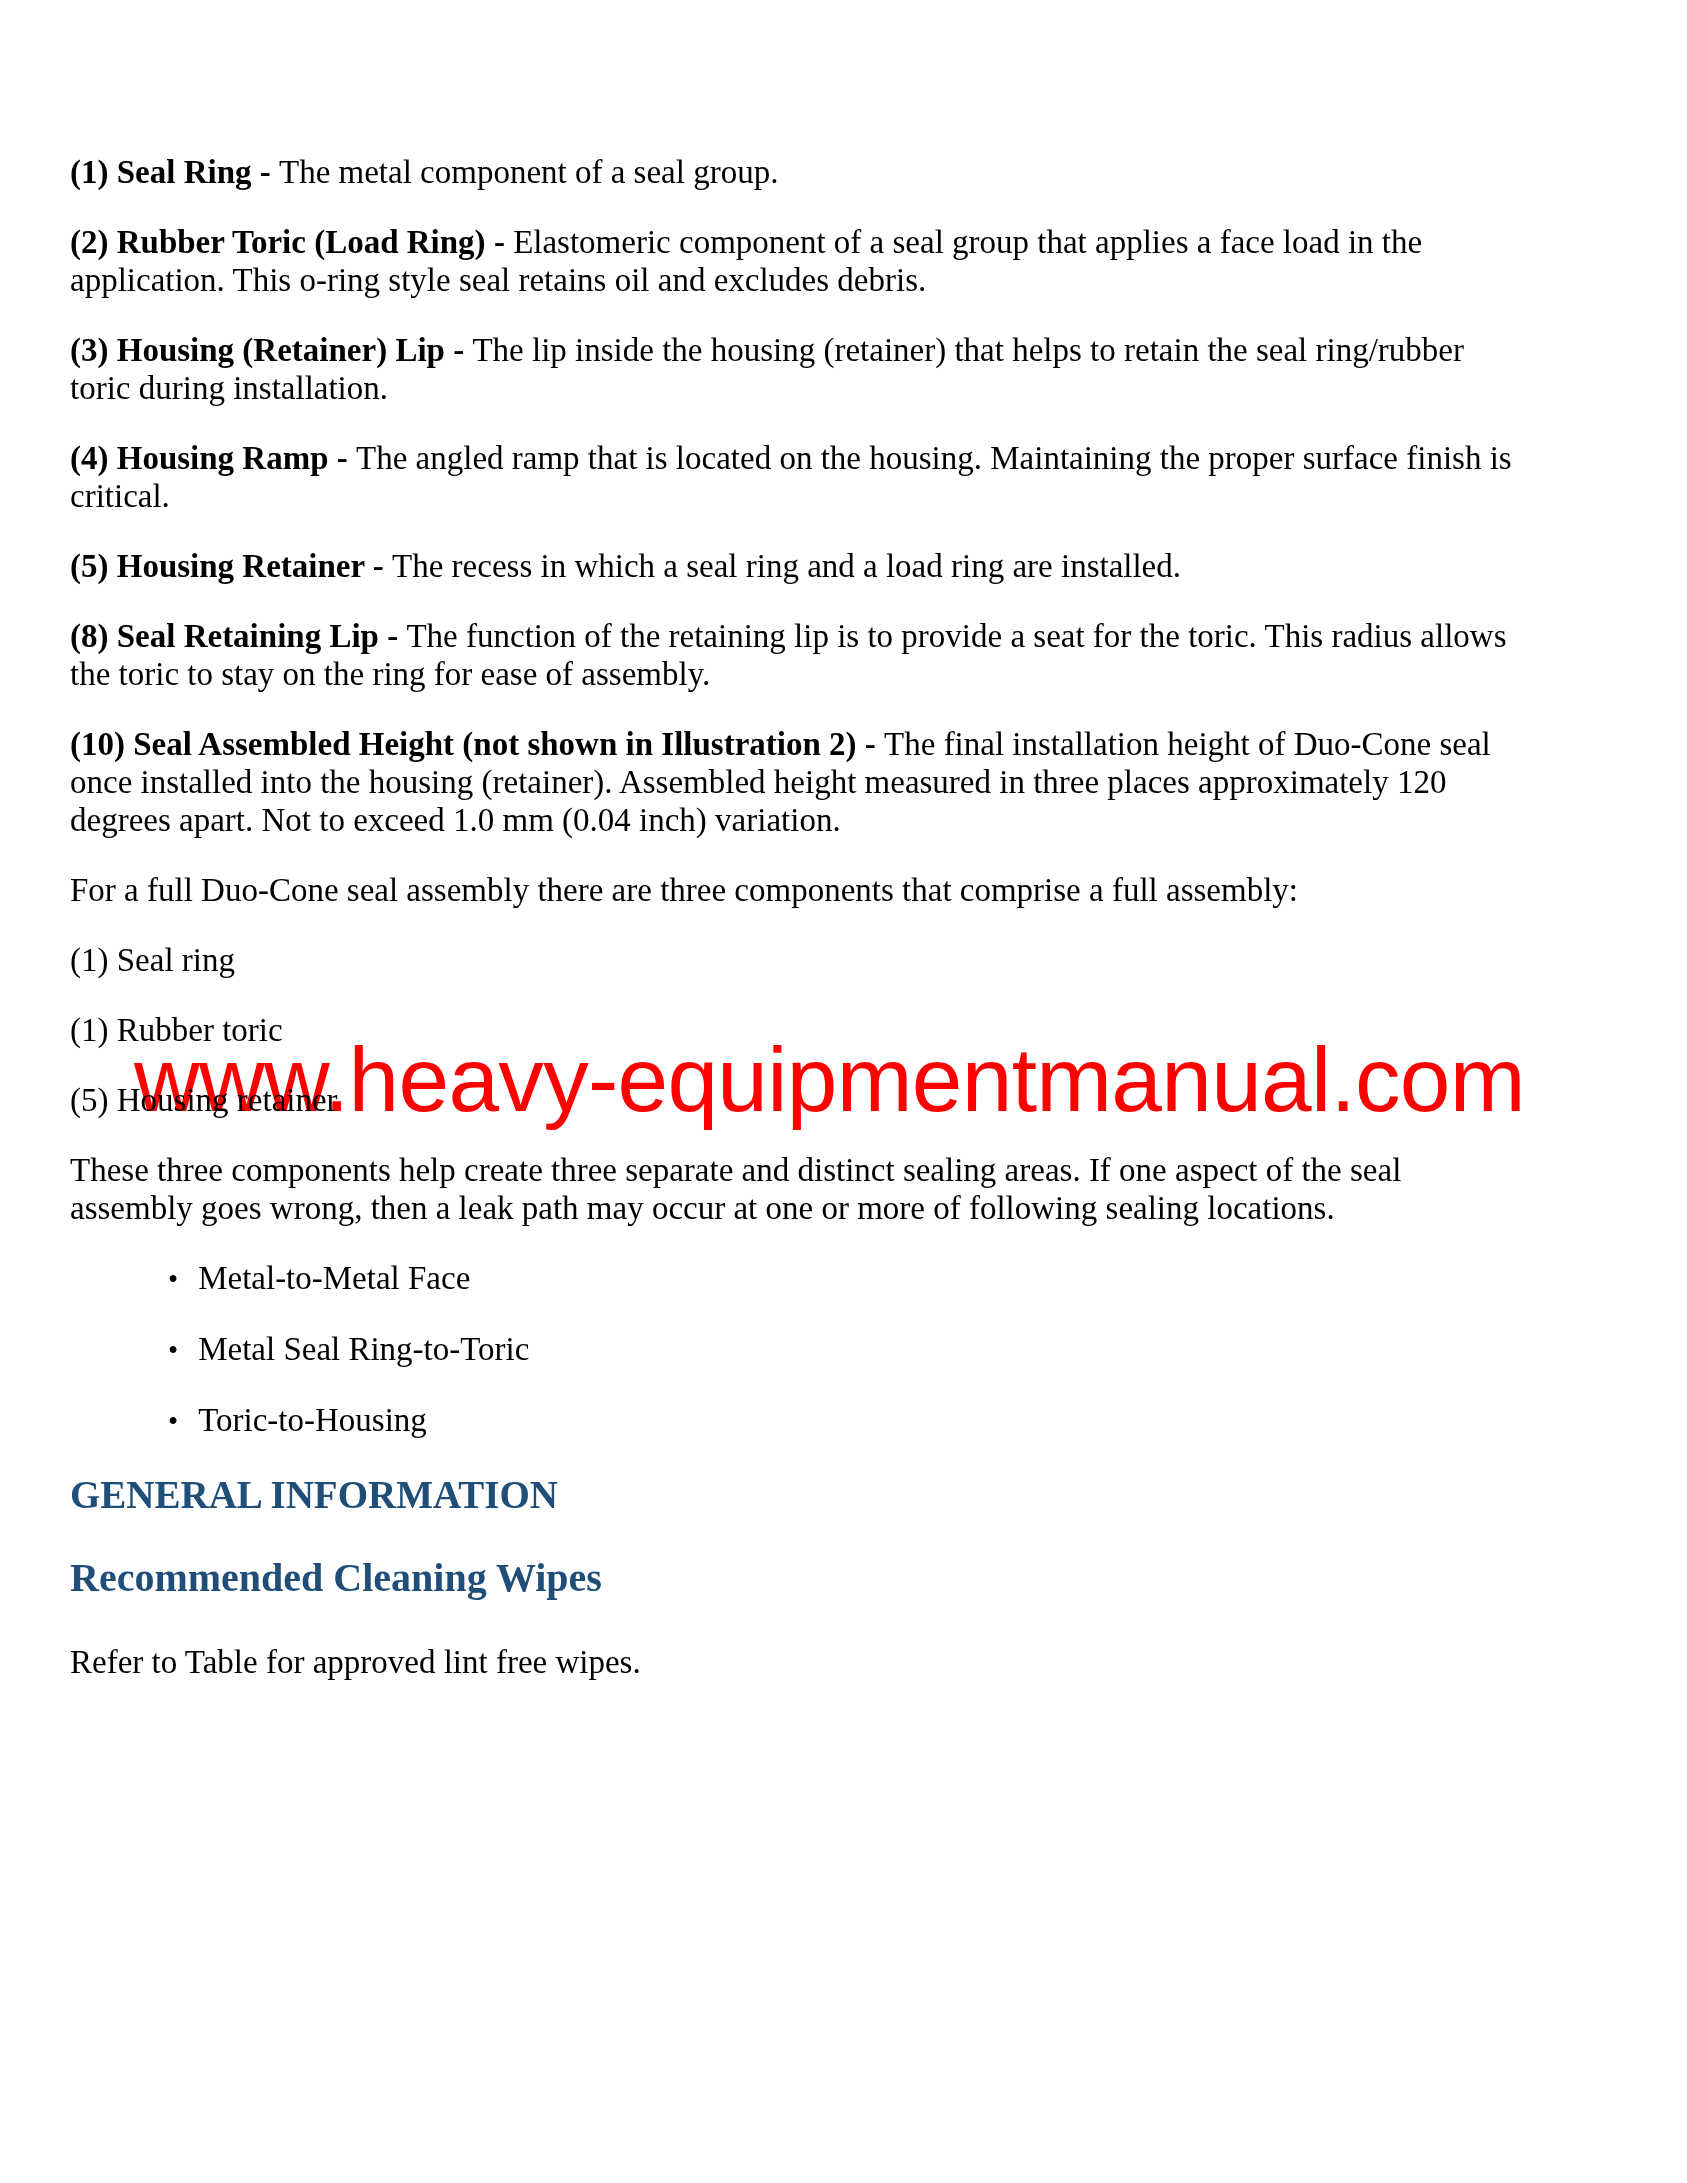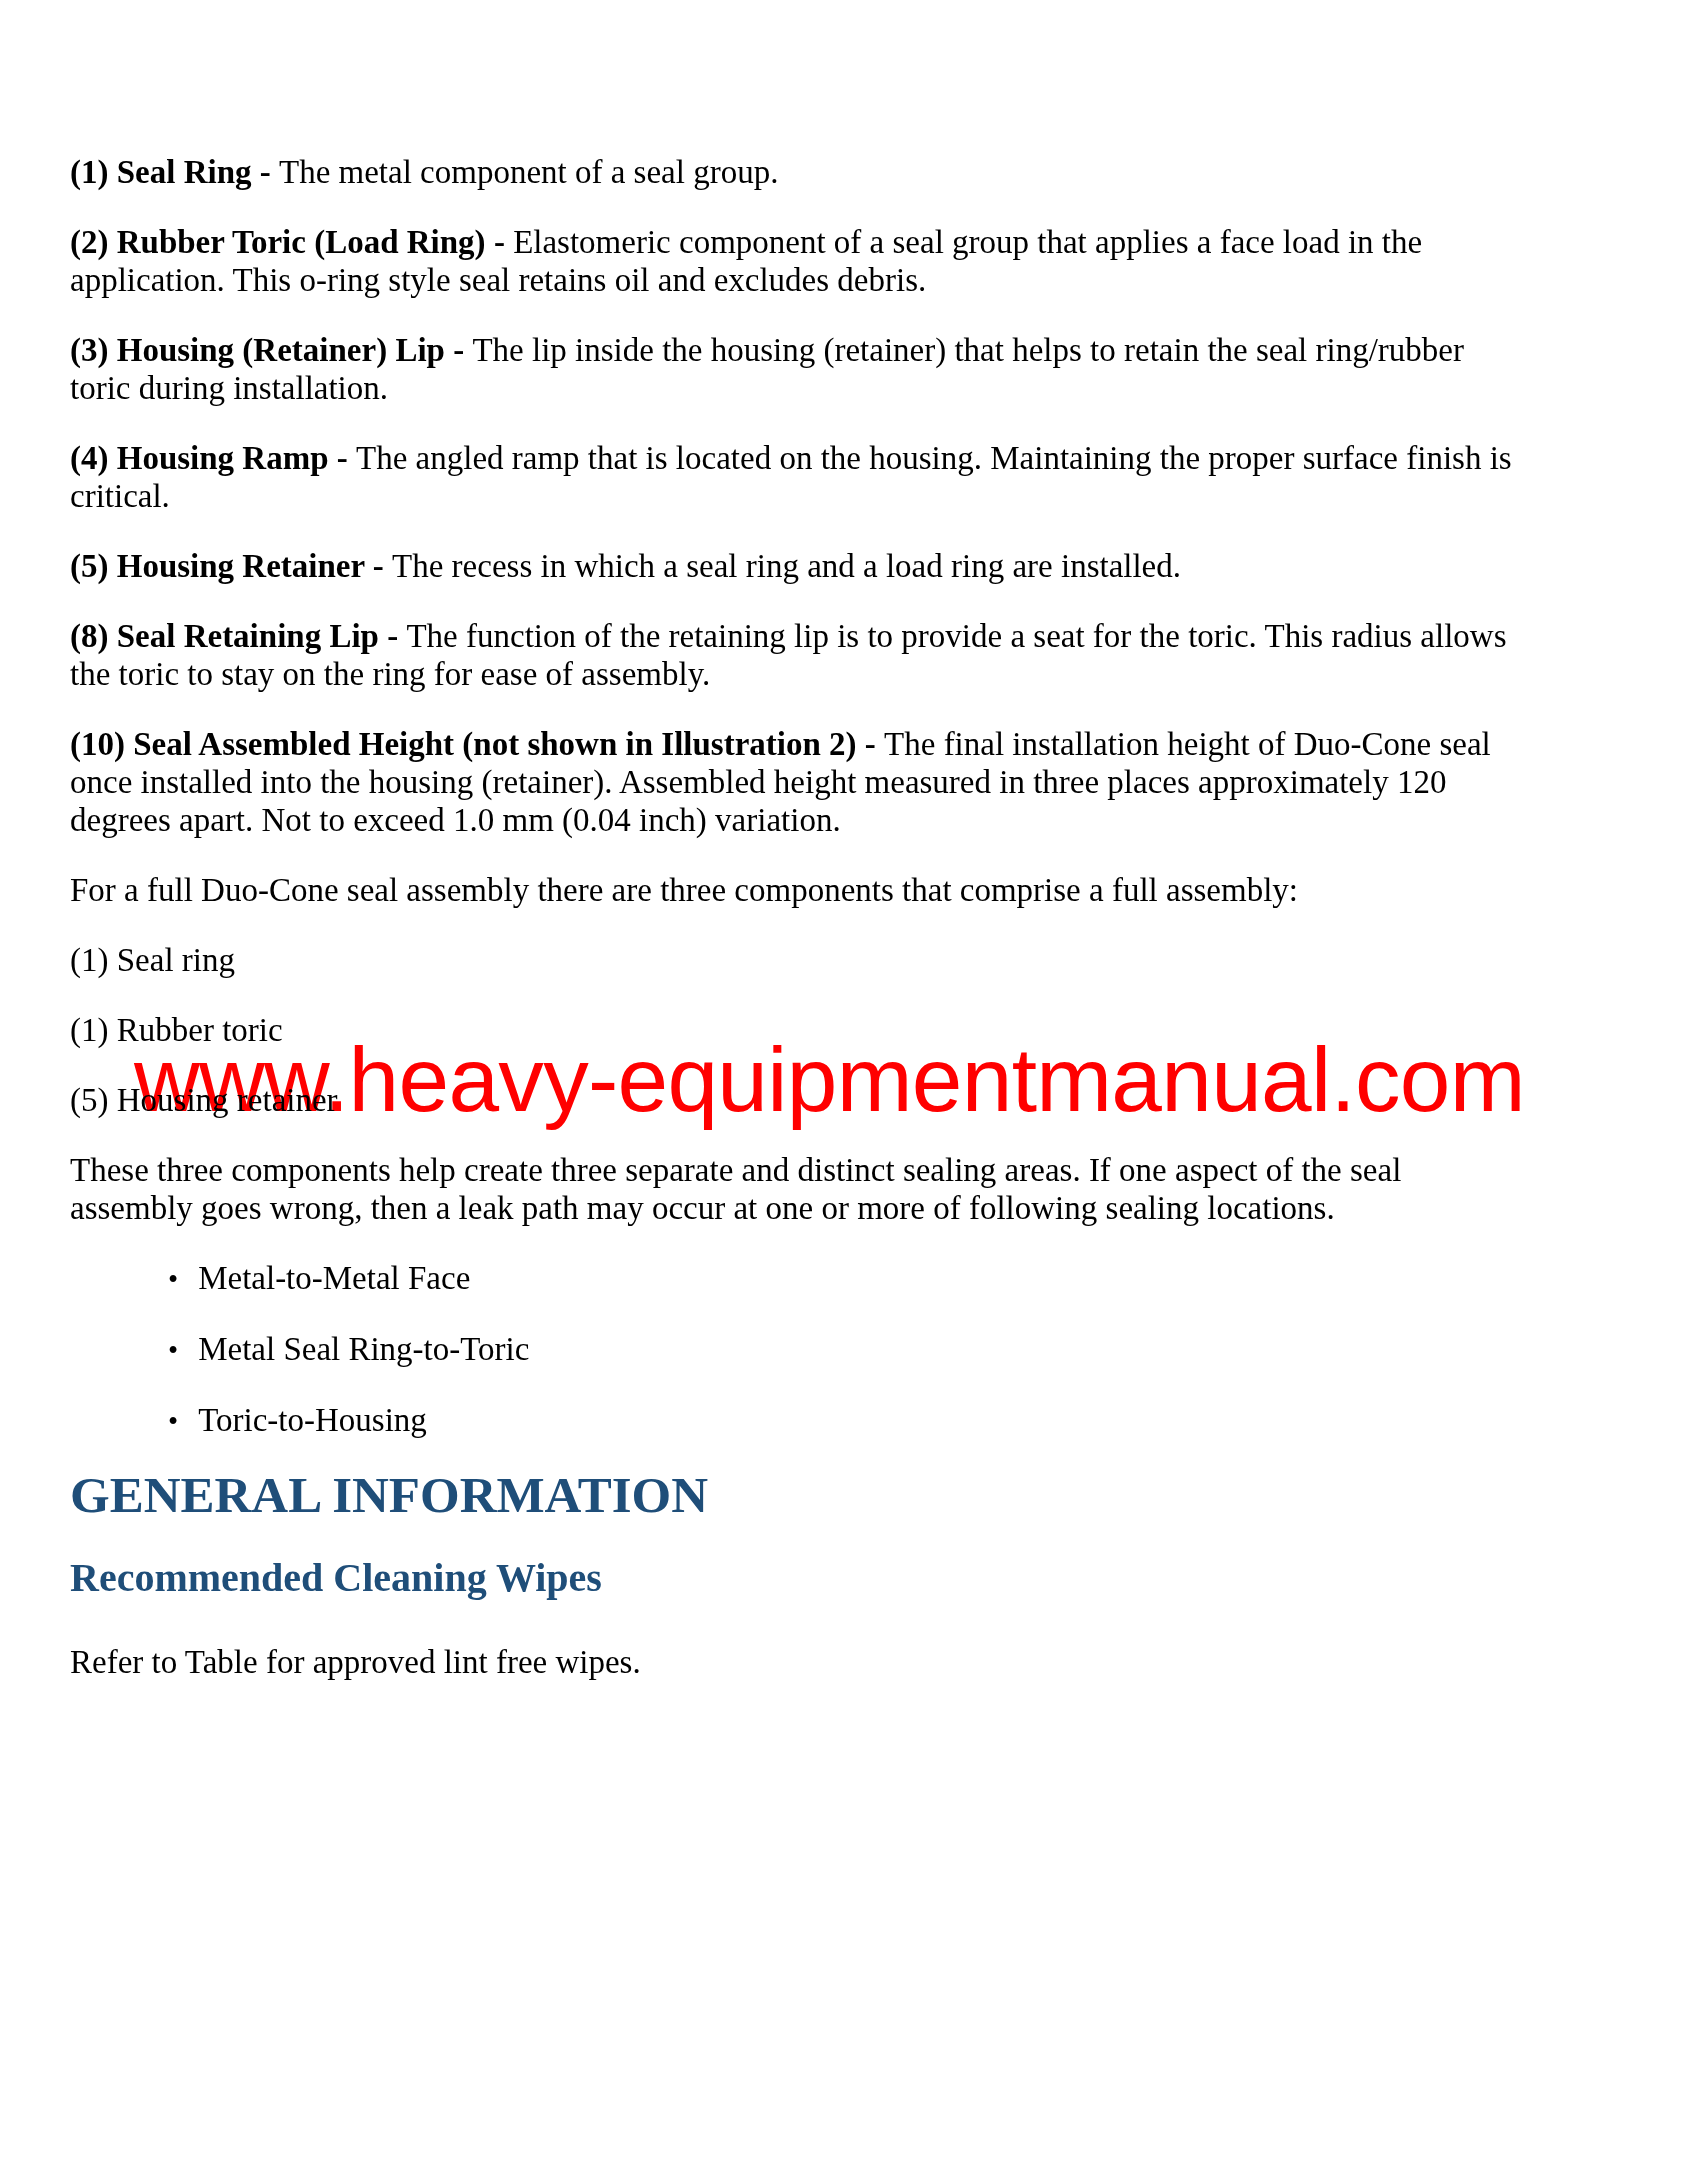--- a/index.html
+++ b/index.html
@@ -27,21 +27,21 @@
     padding-left: 98px;
     display: flex;
     align-items: baseline;
   }
   .bullet-glyph {
     flex: 0 0 auto;
     margin-right: 20px;
     font-size: 29px;
   }
   .h1 {
-    font-size: 51px;
+    font-size: 39px;
     line-height: 46px;
     font-weight: bold;
     margin: 5.3px 0 41px 0;
   }
   .h2 {
     font-size: 40px;
     line-height: 38px;
     font-weight: bold;
     margin: 0 0 46px 0;
   }

